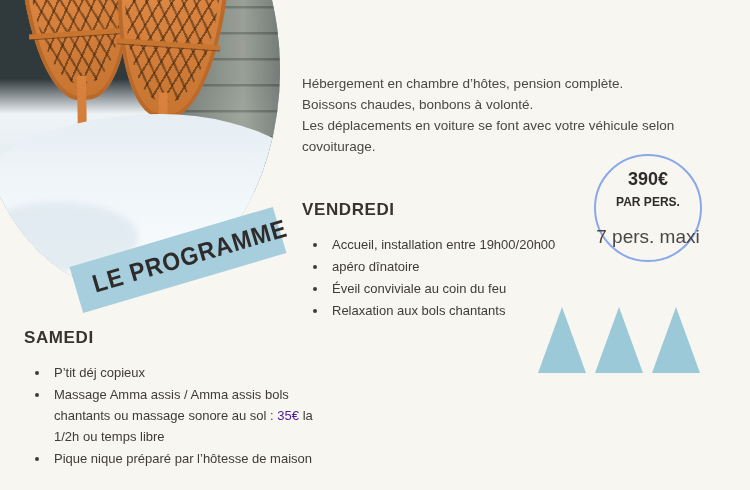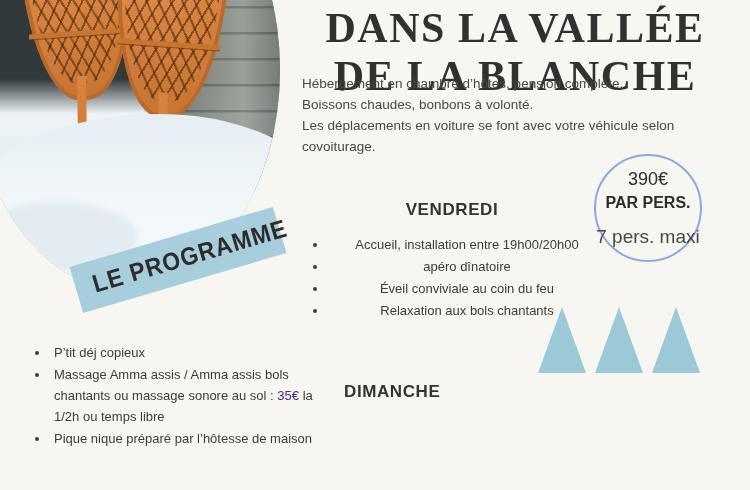--- a/index.html
+++ b/index.html
@@ -203,21 +203,20 @@
     margin-bottom: 1px;
     padding-left: 4px;
   }
   .price-highlight { color: #4c1d95; }
 
   #section-vendredi {
     position: absolute;
     left: 302px;
     top: 200px;
     width: 300px;
-    text-align: center;
   }
   #section-samedi {
     position: absolute;
     left: 24px;
     top: 328px;
     width: 300px;
   }
   #section-dimanche {
     position: absolute;
     left: 344px;
@@ -236,29 +235,29 @@
     border: 2px solid #8ba8e8;
     box-sizing: border-box;
     display: flex;
     flex-direction: column;
     align-items: center;
     justify-content: center;
     text-align: center;
   }
   .price-amount {
     font-family: "Liberation Sans Narrow", "Liberation Sans", sans-serif;
-    font-weight: normal;
+    font-weight: bold;
     font-size: 18px;
     color: #2f2b2a;
     line-height: 23px;
   }
   .price-unit {
     font-family: "Liberation Sans Narrow", "Liberation Sans", sans-serif;
     font-weight: bold;
-    font-size: 16px;
+    font-size: 12px;
     color: #2f2b2a;
     line-height: 23px;
   }
   .price-note {
     font-size: 19px;
     color: #4a4745;
     margin-top: 12px;
   }
 
   
@@ -303,24 +302,20 @@
       </div>
       <div class="snow-bank"></div>
       <div class="snow-lump"></div>
     </div>
   </div>
 
   <div class="ribbon">
     <span class="ribbon-text">LE PROGRAMME</span>
   </div>
 
-  <h1 class="title">
-    <span class="line">DANS LA VALLÉE</span>
-    <span class="line">DE LA BLANCHE</span>
-  </h1>
 
   <div class="intro">
     <span class="line">Hébergement en chambre d’hôtes, pension complète.</span>
     <span class="line">Boissons chaudes, bonbons à volonté.</span>
     <span class="line">Les déplacements en voiture se font avec votre véhicule selon covoiturage.</span>
   </div>
 
   <div class="price-badge">
     <div class="price-amount">390€</div>
     <div class="price-unit">PAR PERS.</div>
@@ -337,25 +332,25 @@
     </ul>
   </div>
 
   <div class="trees">
     <div class="tree"></div>
     <div class="tree"></div>
     <div class="tree"></div>
   </div>
 
   <div id="section-samedi">
+    <h2 class="day-heading">SAMEDI</h2>
     <ul class="day-list">
       <li>P’tit déj copieux</li>
       <li><span>Massage Amma assis / Amma assis bols chantants ou massage sonore au sol :</span>
         <span class="price-highlight">35€</span><span> la 1/2h ou temps libre</span></li>
       <li>Pique nique préparé par l’hôtesse de maison</li>
     </ul>
   </div>
 
   <div id="section-dimanche">
-    <h2 class="day-heading">DIMANCHE</h2>
   </div>
 
 </div>
 
 </body></html>

